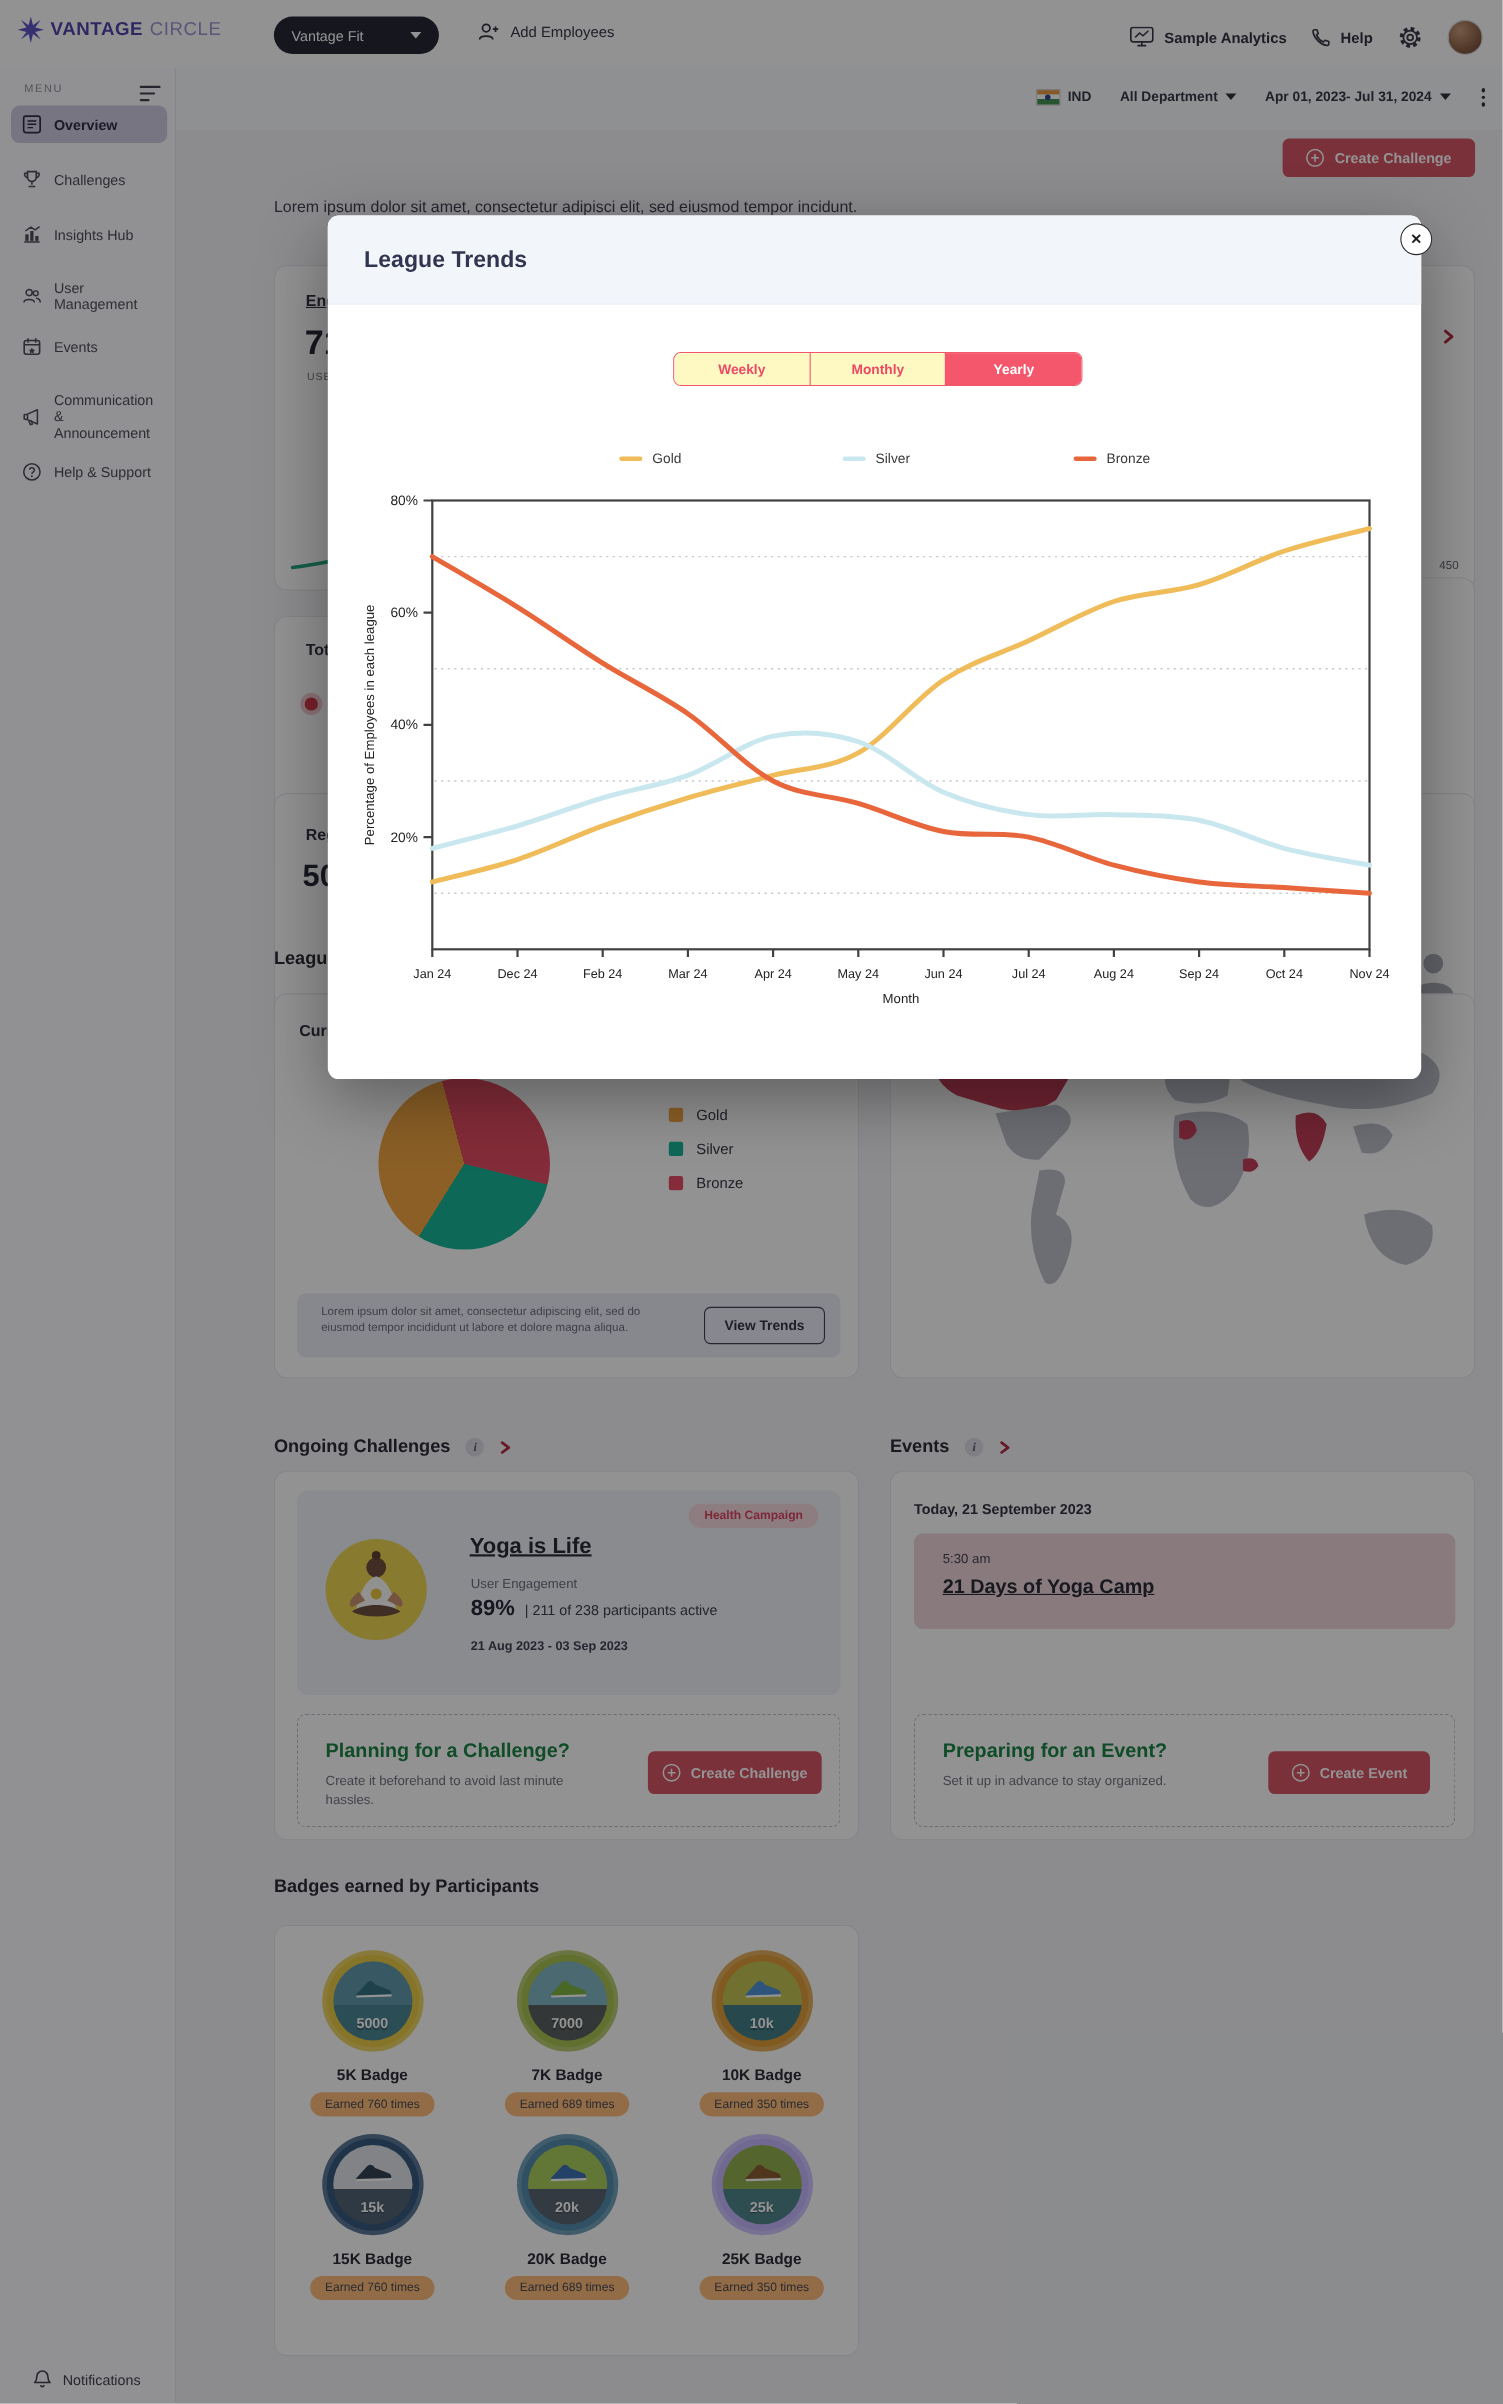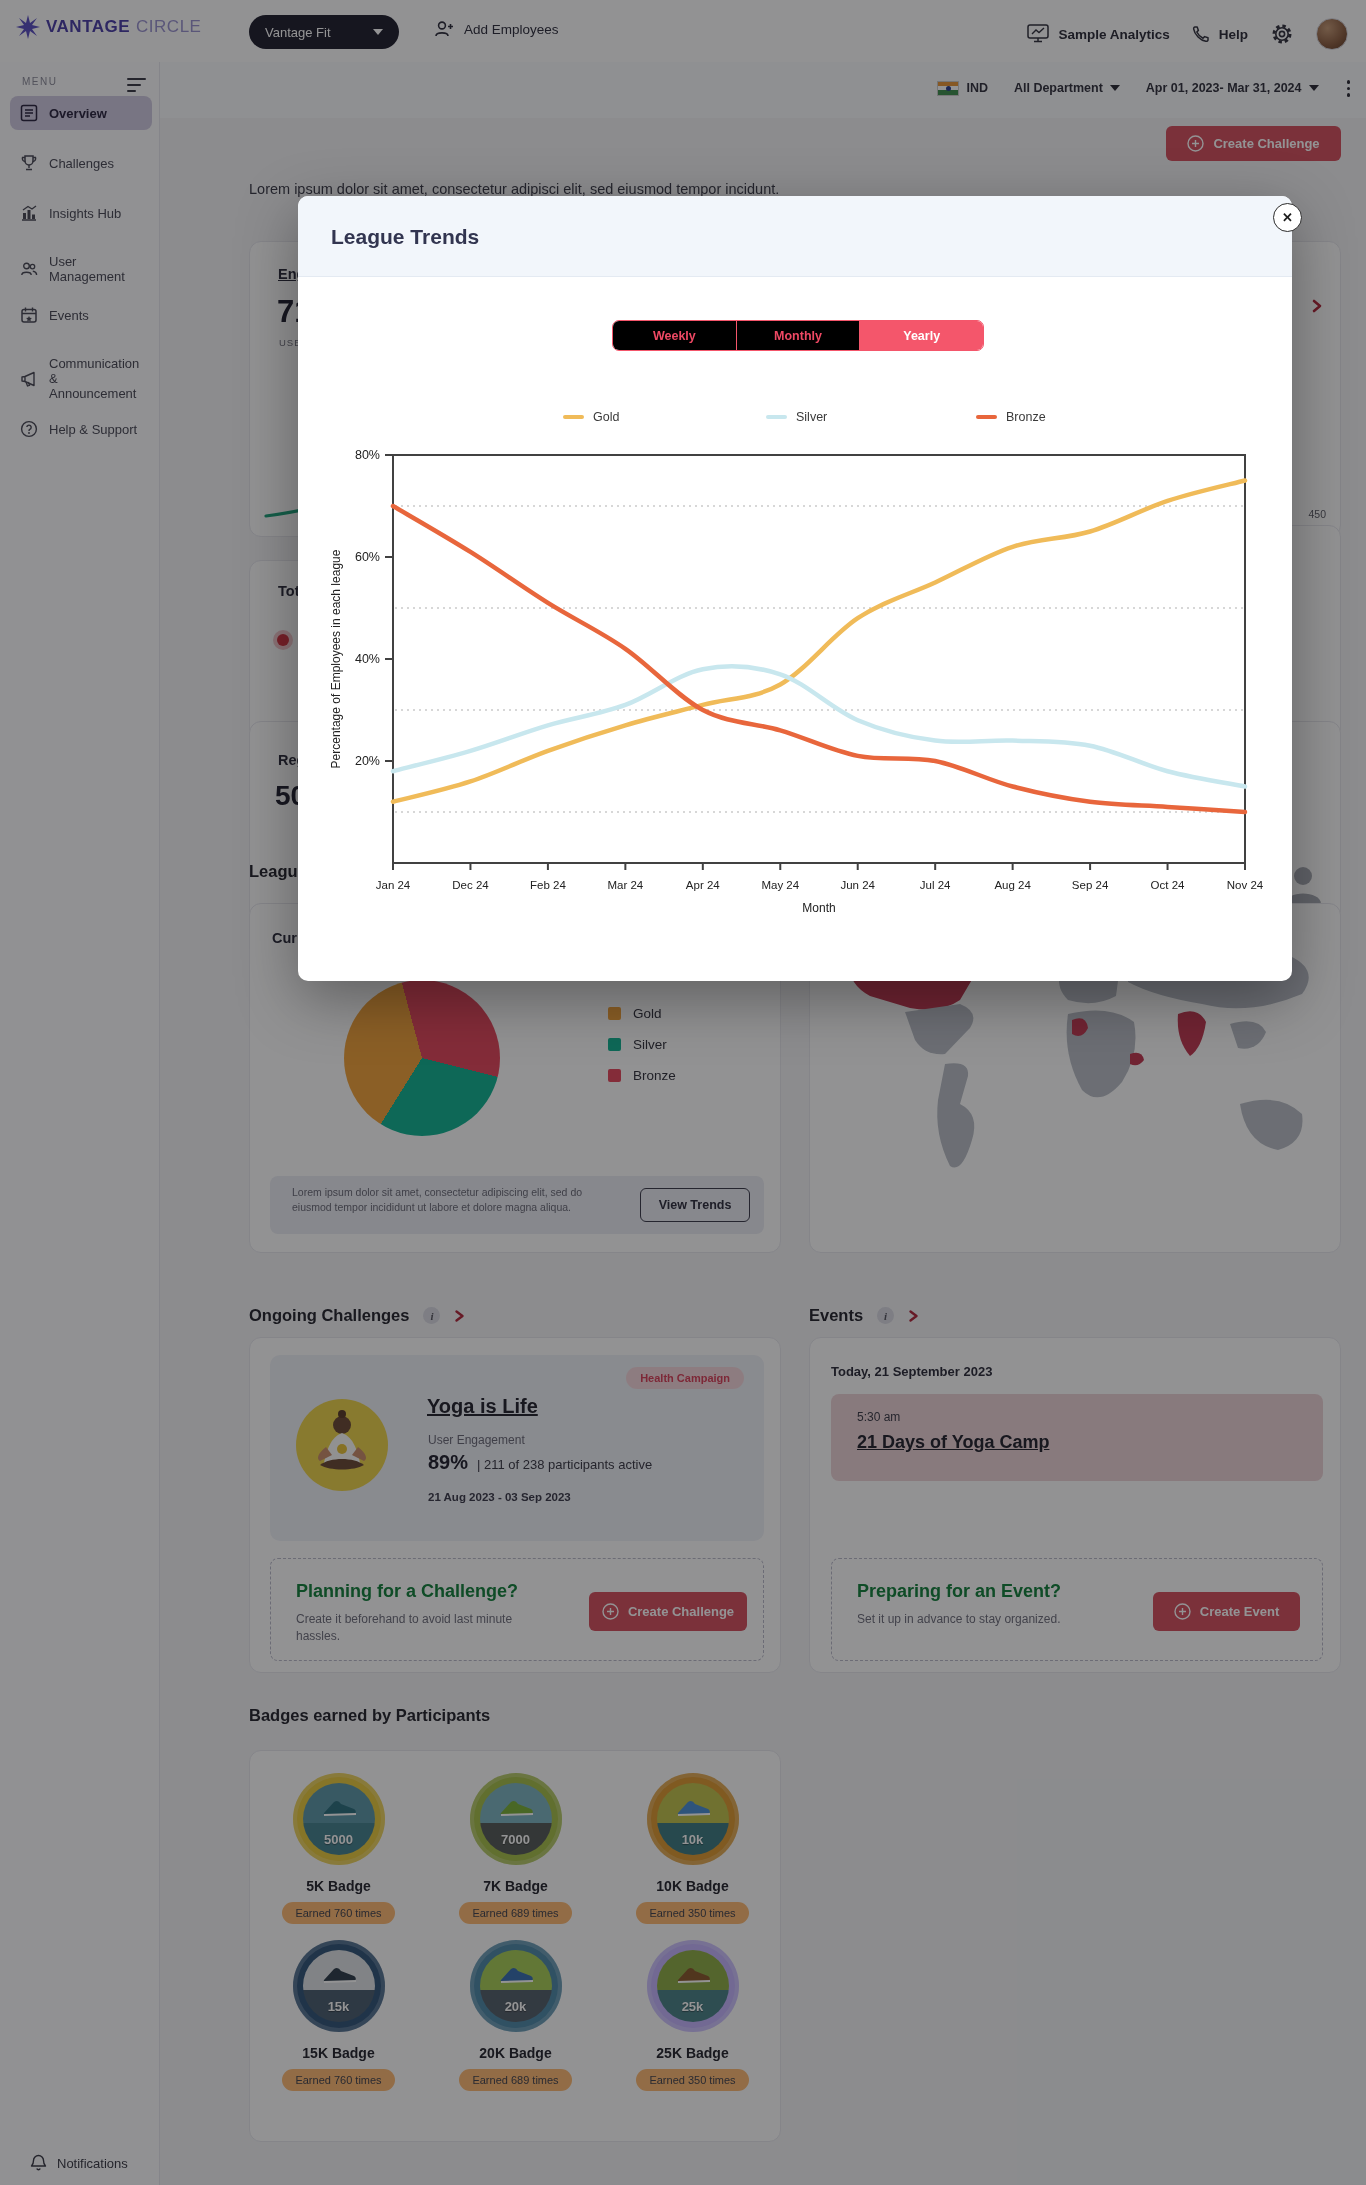--- a/index.html
+++ b/index.html
@@ -125,21 +125,21 @@
   
   #overlay { left:0; top:0; width:1366px; height:2185px; background:rgba(8,8,11,0.44); z-index:50; }
   #modal { left:298px; top:196px; width:994px; height:785px; background:#ffffff; border-radius:10px; z-index:60;
     box-shadow:0 18px 60px rgba(0,0,0,.35); }
   #modal-head { left:0; top:0; width:994px; height:81px; background:#f2f6fb; border-bottom:1px solid #e4eaf2; border-radius:10px 10px 0 0; }
   #modal-title { left:33px; top:29px; font-size:21px; font-weight:bold; color:#323550; }
   #modal-close { left:975px; top:7px; width:29px; height:29px; border-radius:50%; background:#fff; border:1.6px solid #2b2b2b;
     color:#1c1c1c; font-size:13px; font-weight:bold; display:flex; align-items:center; justify-content:center; cursor:pointer; }
   #tab-group { left:314px; top:124px; width:372px; height:31px; border:1.6px solid #f4566b; border-radius:7px; display:flex; overflow:hidden; }
   .tab { flex:1; display:flex; align-items:center; justify-content:center; font-size:12.5px; font-weight:bold; color:#ee4964;
-    background:#000000; cursor:pointer; }
+    background:#fef9c3; cursor:pointer; }
   .tab + .tab { border-left:1.6px solid #f4566b; }
   .tab.active { background:#f4566b; color:#fff; border-left-color:#f4566b; }
   .mlegend-item { position:absolute; top:214px; display:flex; align-items:center; gap:9px; font-size:12.5px; color:#3a3a3a; }
   .mlegend-dash { width:21px; height:3.5px; border-radius:2px; }
   #trend-svg { position:absolute; left:0; top:0; pointer-events:none; }
 </style>
 </head>
 <body>
 
 <div id="topbar" class="abs">
@@ -267,21 +267,21 @@
           <div class="f2"></div>
           <div class="f3"></div>
         </span>
       <span>IND</span>
     </div>
     <div class="filter-item">
       <span>All Department</span>
       <span class="caret-down" style="color:#2c2c36;"></span>
     </div>
     <div class="filter-item">
-      <span>Apr 01, 2023- Mar 31, 2024</span>
+      <span>Apr 01, 2023- Jul 31, 2024</span>
       <span class="caret-down" style="color:#2c2c36;"></span>
     </div>
     <div id="kebab">
         <i></i>
         <i></i>
         <i></i>
       </div>
   </div>
 </div>
 

